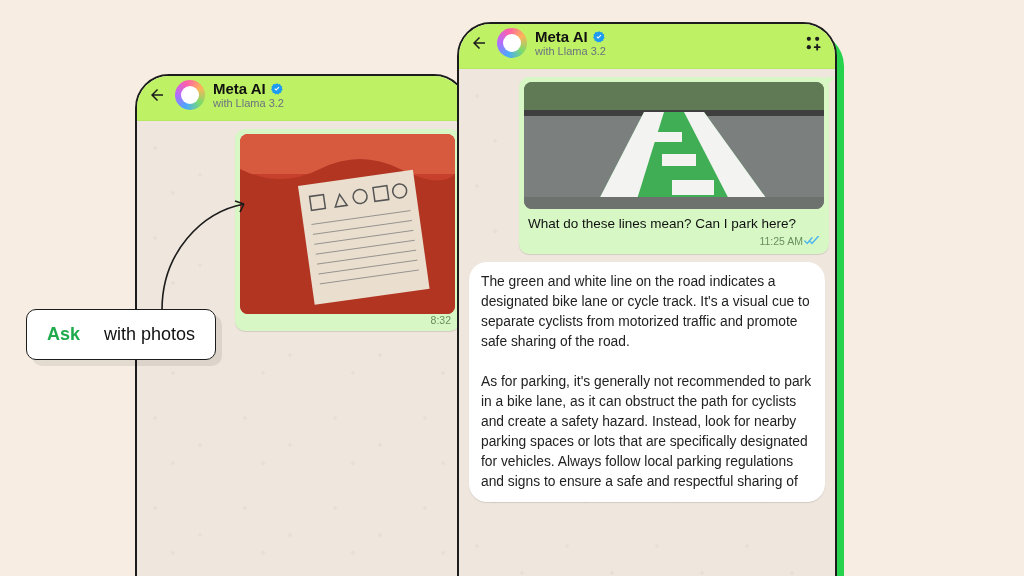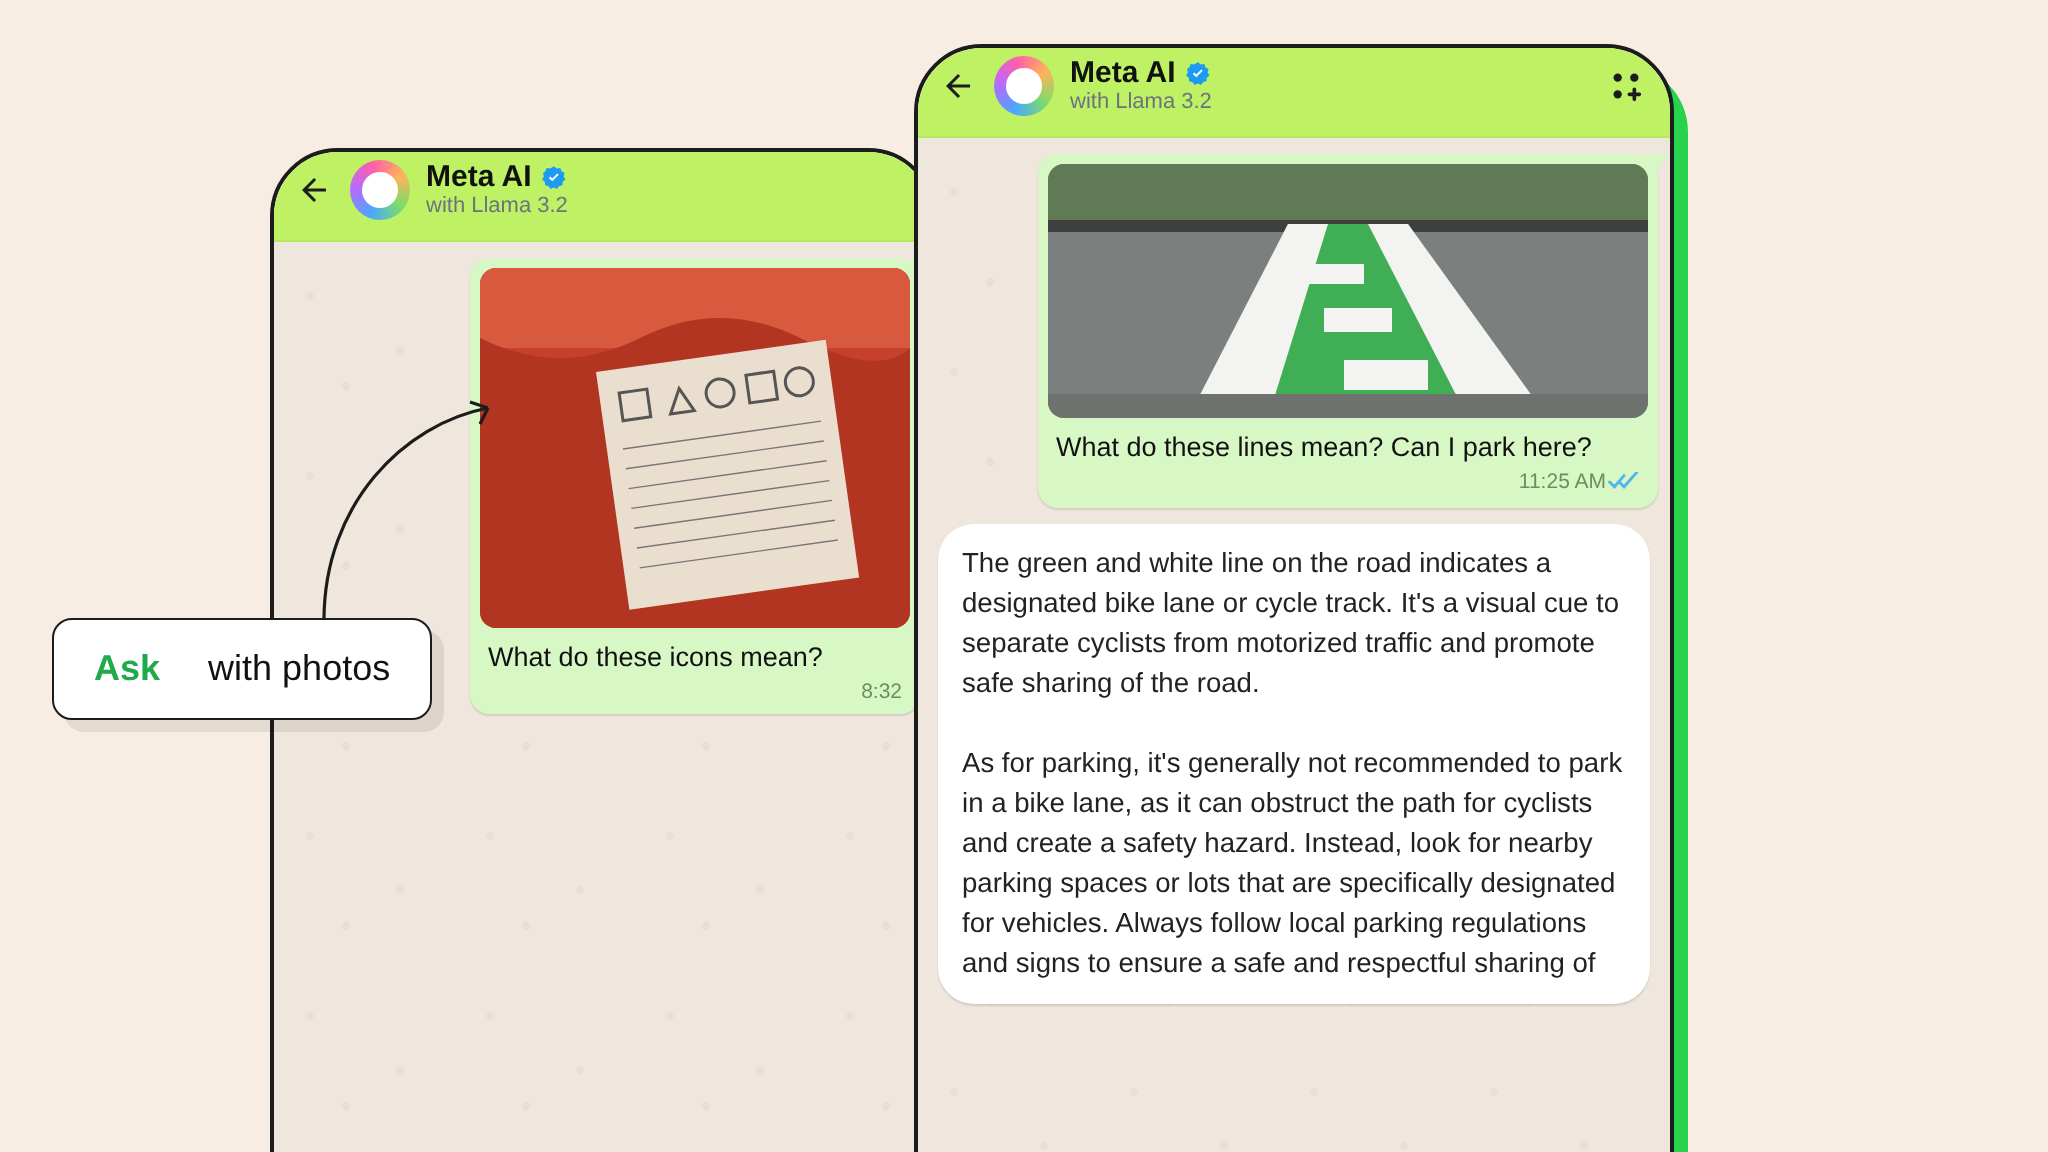--- a/index.html
+++ b/index.html
@@ -215,21 +215,20 @@
           <circle cx="100" cy="19" r="7" fill="none" stroke="#555" stroke-width="1.5"></circle>
           <line x1="8" y1="40" x2="108" y2="40" stroke="#777" stroke-width="0.7"></line>
           <line x1="8" y1="50" x2="108" y2="50" stroke="#777" stroke-width="0.7"></line>
           <line x1="8" y1="60" x2="108" y2="60" stroke="#777" stroke-width="0.7"></line>
           <line x1="8" y1="70" x2="108" y2="70" stroke="#777" stroke-width="0.7"></line>
           <line x1="8" y1="80" x2="108" y2="80" stroke="#777" stroke-width="0.7"></line>
           <line x1="8" y1="90" x2="108" y2="90" stroke="#777" stroke-width="0.7"></line>
           <line x1="8" y1="100" x2="108" y2="100" stroke="#777" stroke-width="0.7"></line>
         </g>
       </svg>
-      <div class="caption">What do these icons mean?</div>
       <div class="meta">
         <span>8:32</span>
       </div>
     </div>
 
   </div>
 </div>
 
 <div class="front-green-edge"></div>
 

